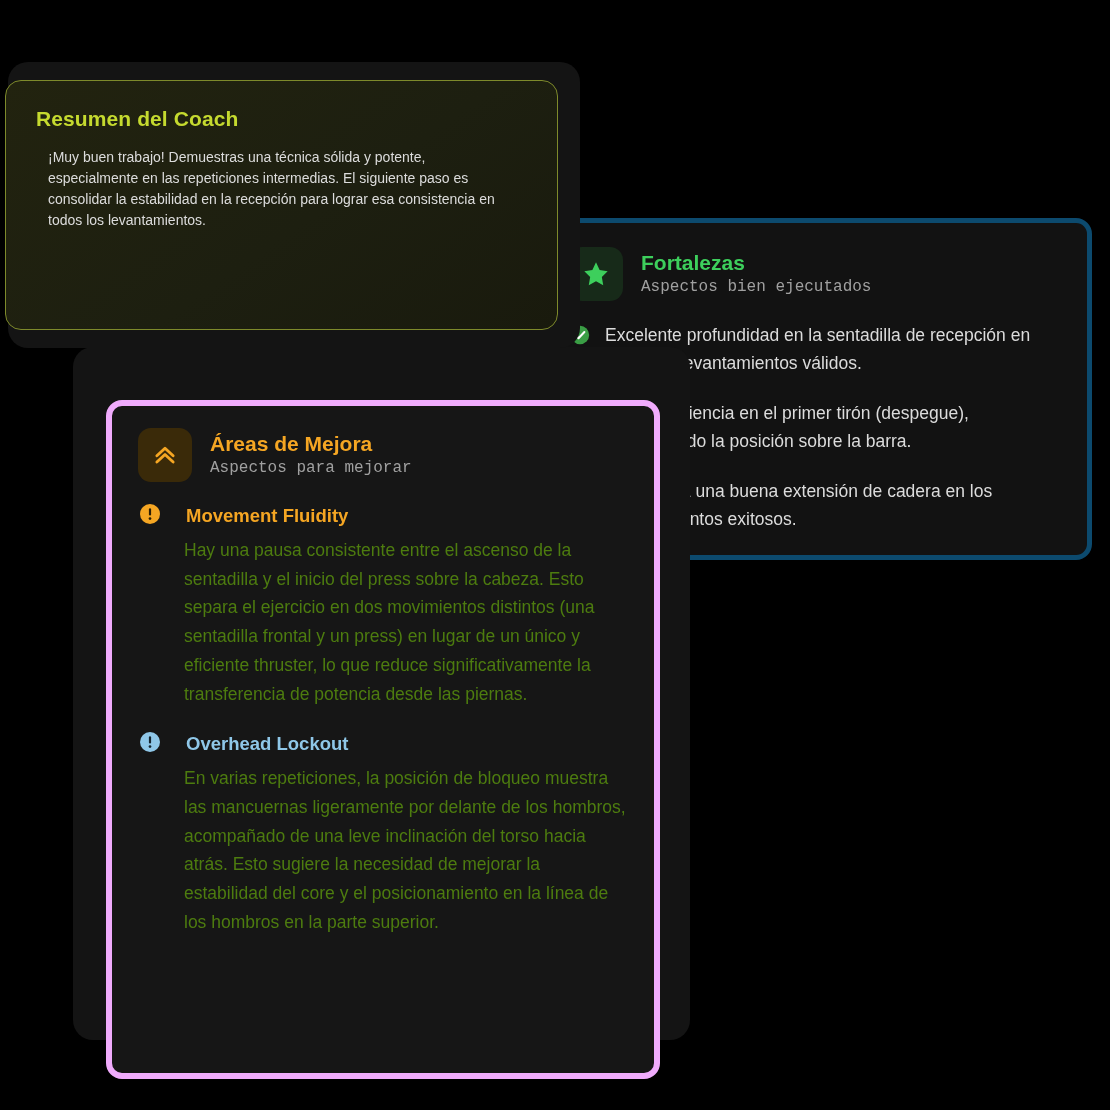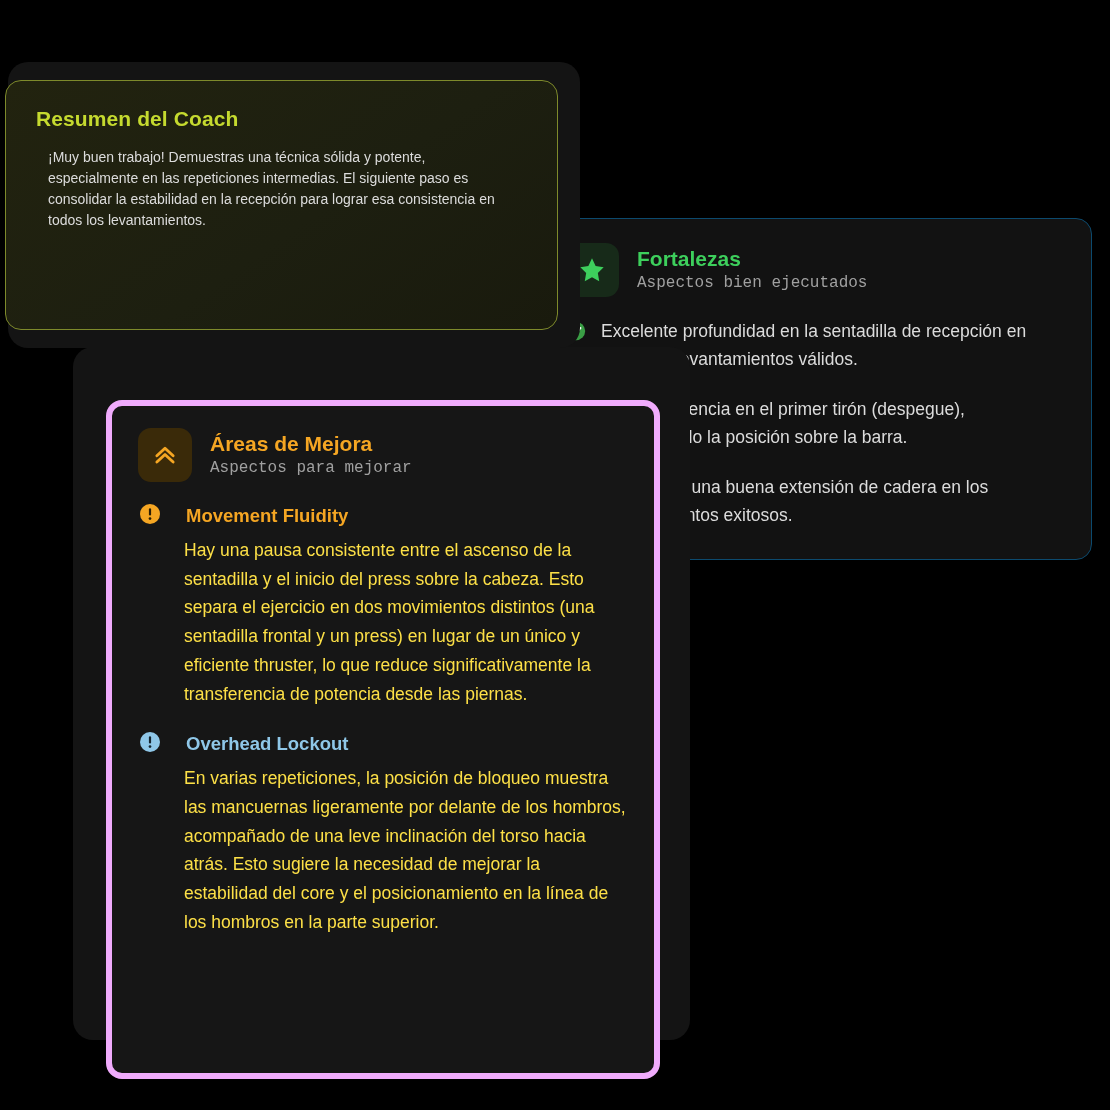--- a/index.html
+++ b/index.html
@@ -66,21 +66,21 @@
     margin: 12px;
   }
 
   
   #fortalezas-card {
     left: 538px;
     top: 218px;
     width: 554px;
     height: 342px;
     z-index: 10;
-    border: 1px solid #0c4a6e;
+    border: 5px solid #0c4a6e;
     background: #121212;
     padding: 24px 26px 20px 26px;
   }
   
   #mejora-wrap {
     left: 73px;
     top: 347px;
     width: 617px;
     height: 693px;
     z-index: 20;
@@ -158,21 +158,21 @@
     margin-bottom: 6px;
   }
   .imp-title {
     font-size: 18.5px;
     font-weight: bold;
     line-height: 1.2;
   }
   .imp-title.orange { color: #f5a623; }
   .imp-title.blue { color: #8fc7e8; }
   .imp-body {
-    color: #fde047;
+    color: #4d7c0f;
     font-size: 17.5px;
     line-height: 28.7px;
     margin: 0 0 0 46px;
   }
   .warn-ico { flex: 0 0 auto; }
 </style>
 </head>
 <body>
 
 <div id="stage">

